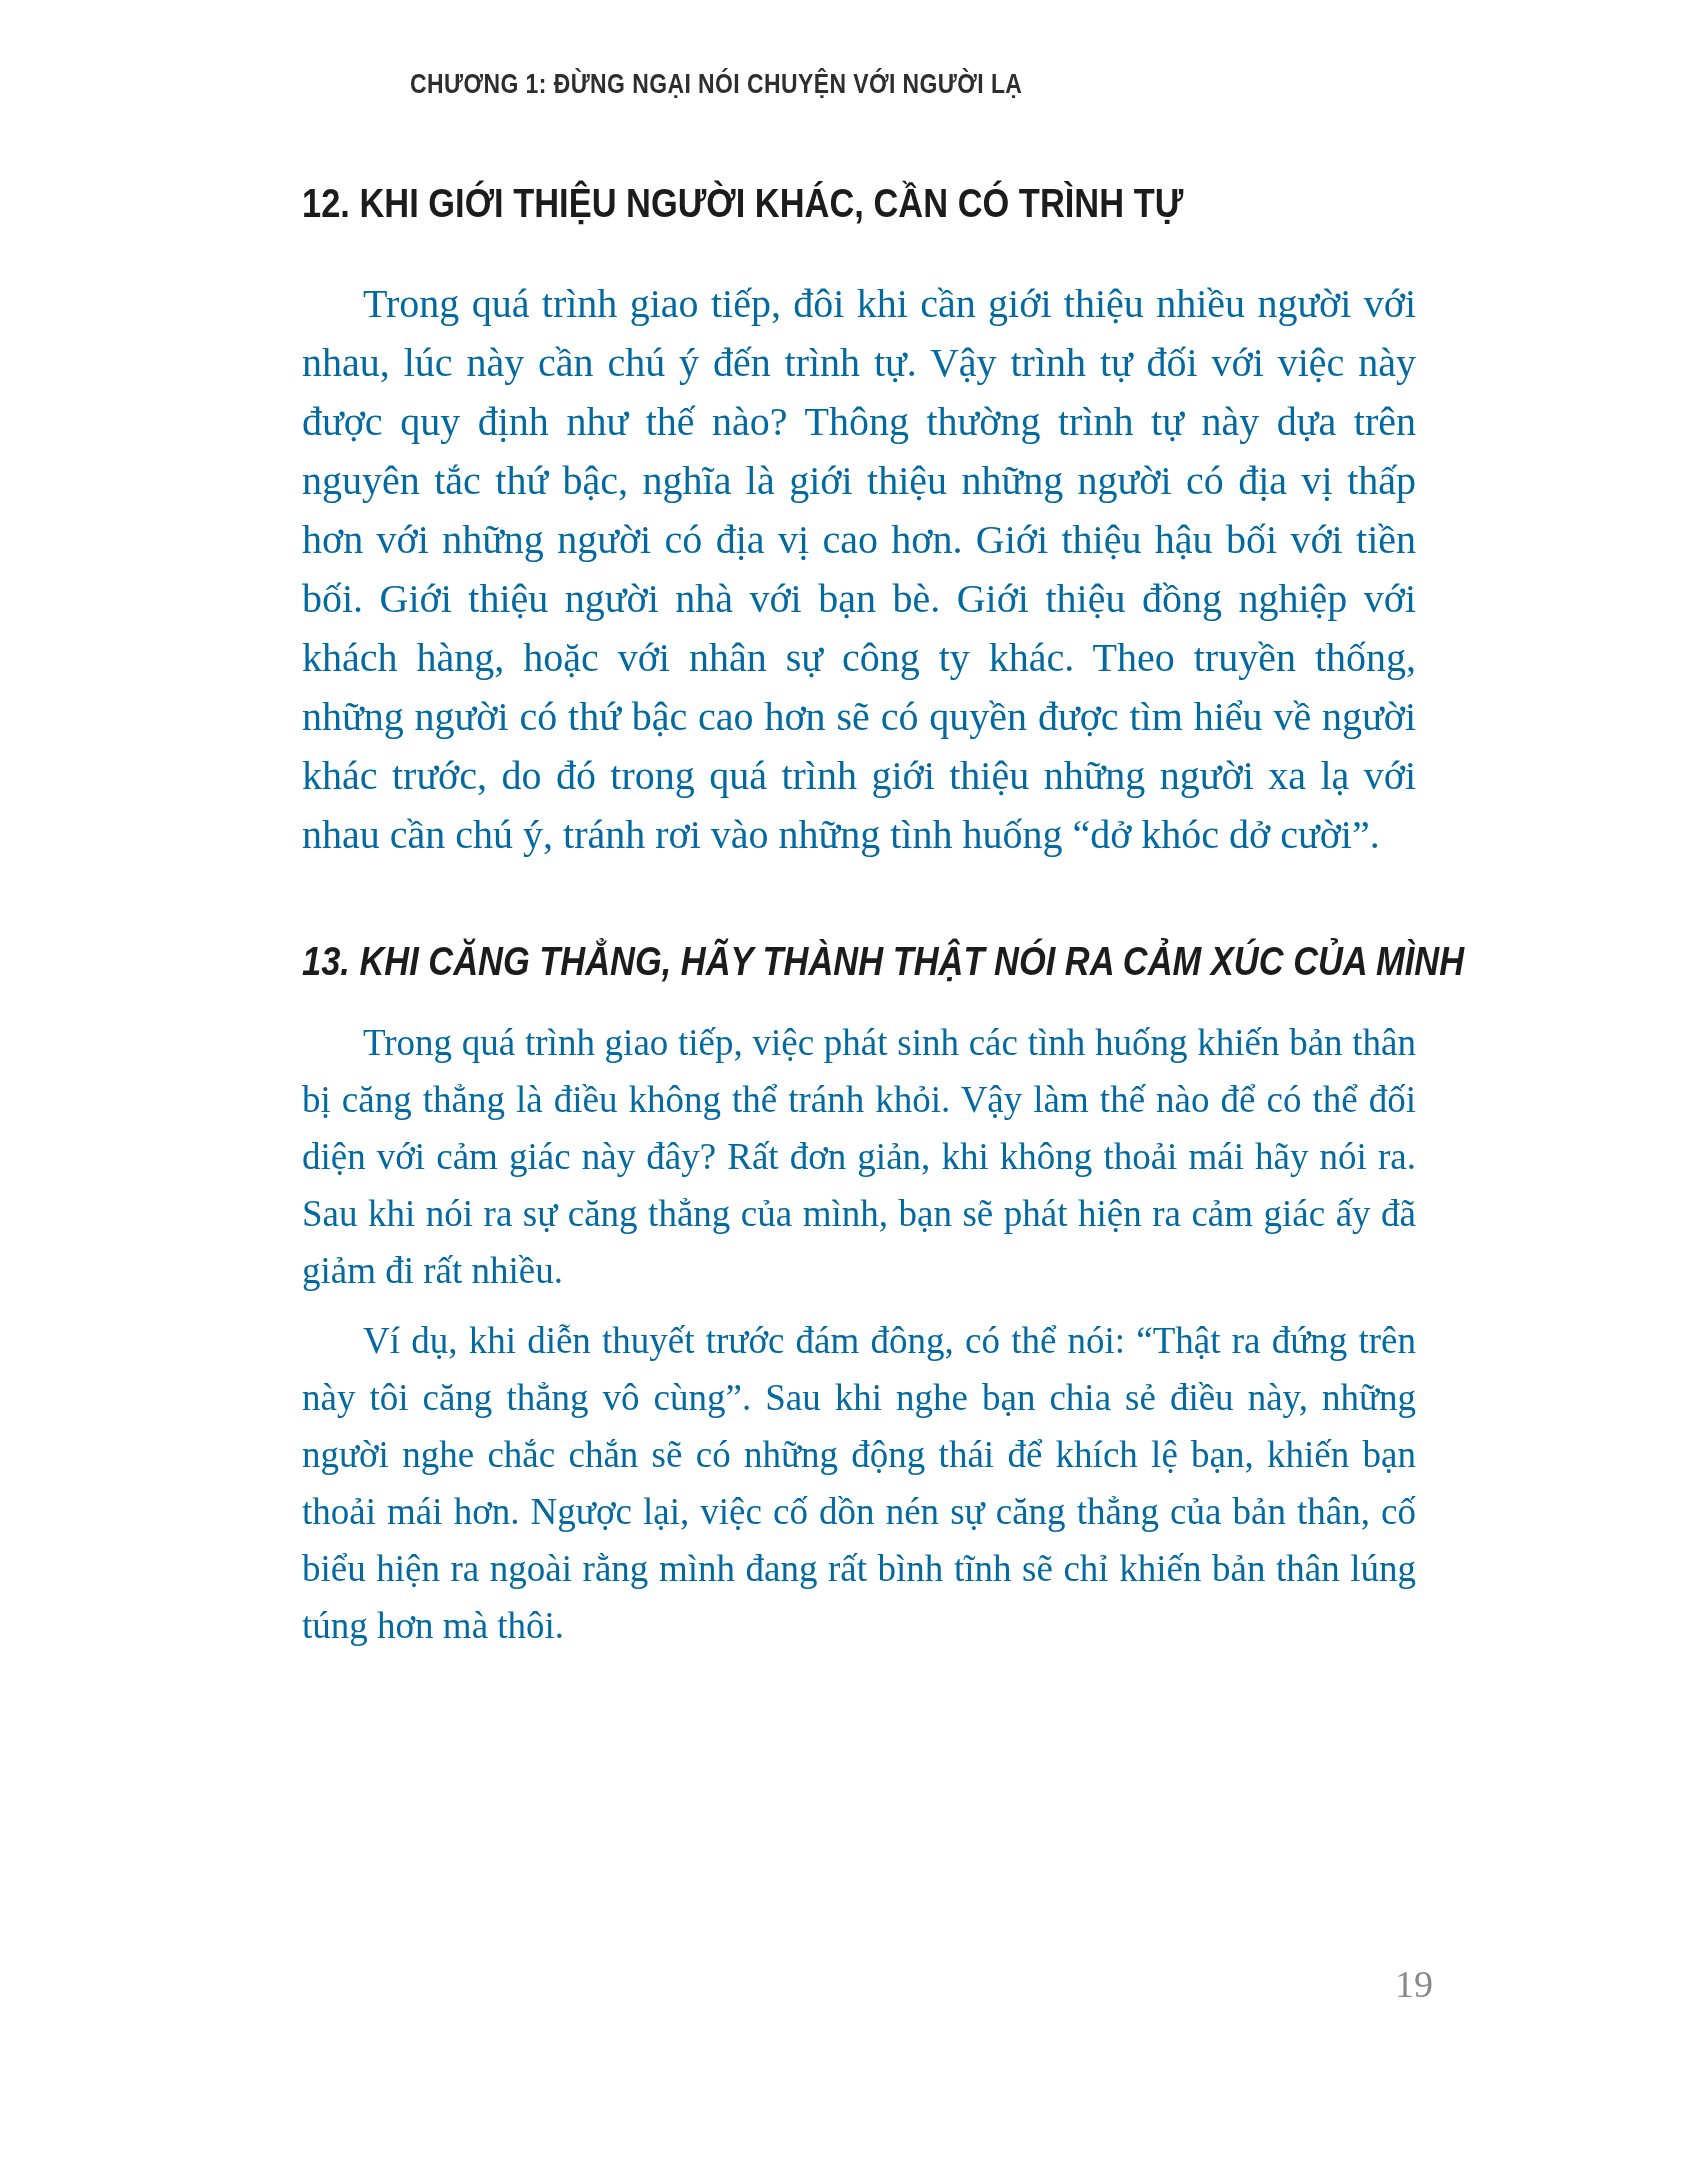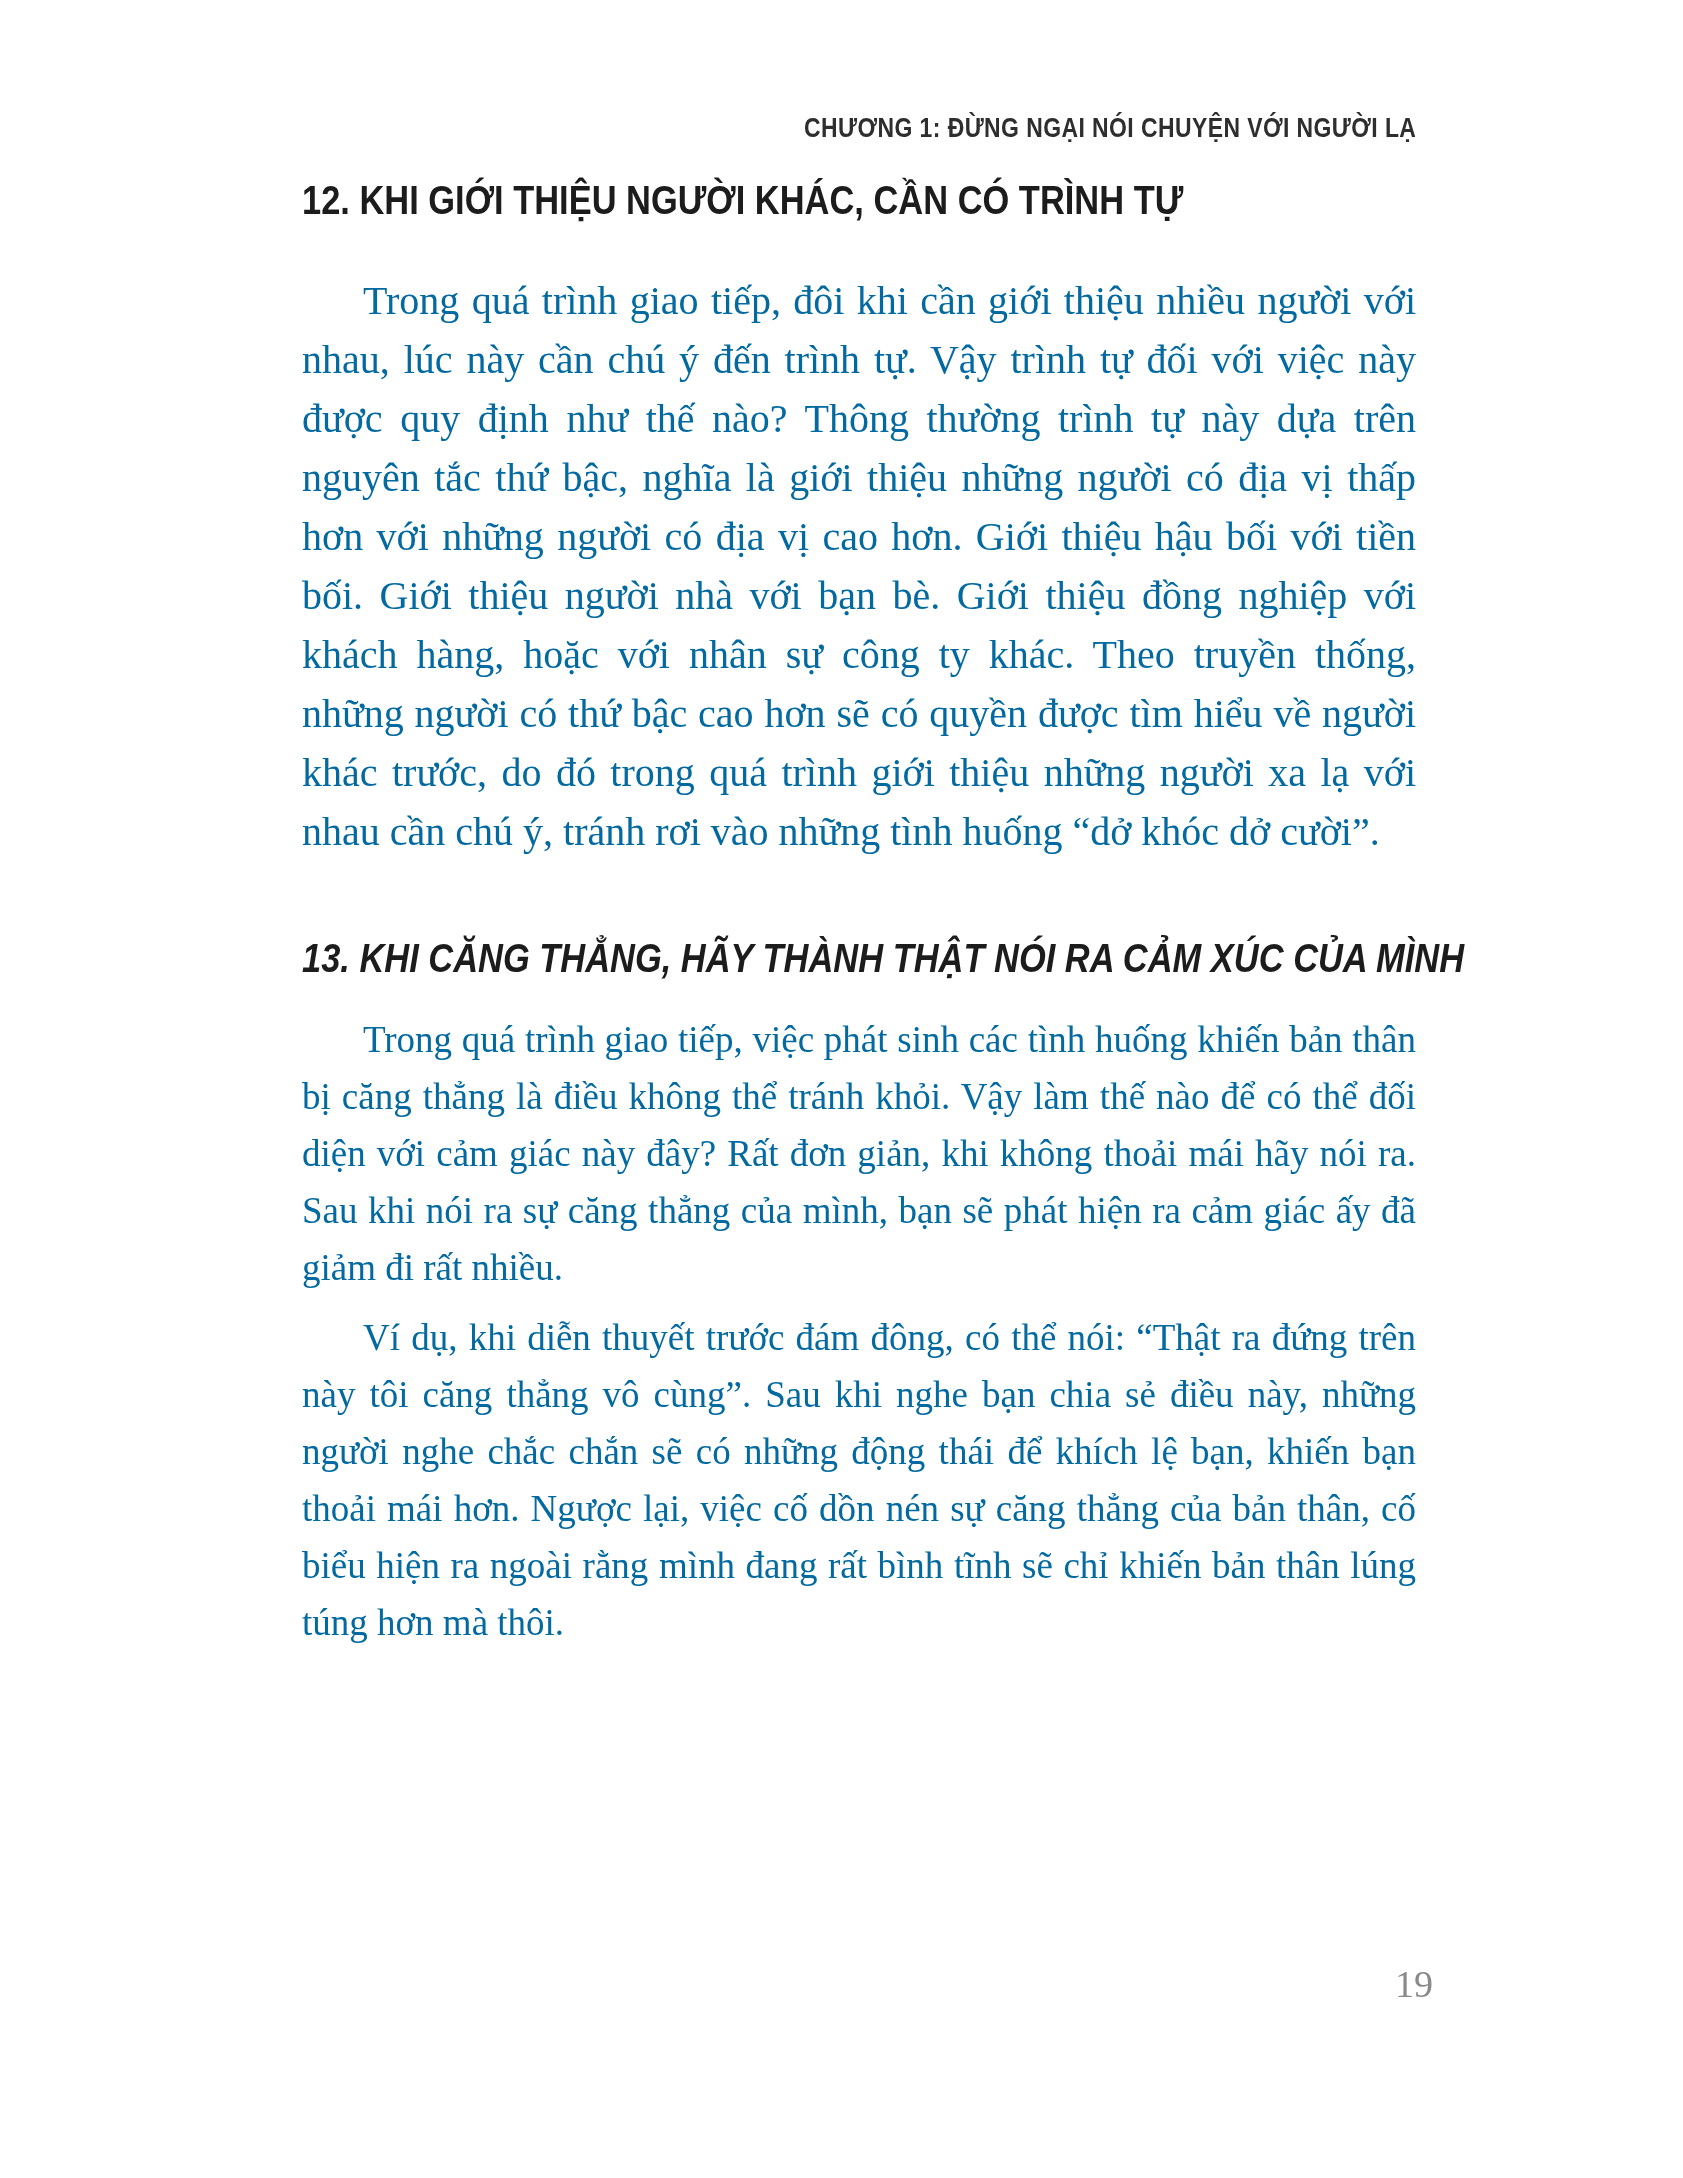--- a/index.html
+++ b/index.html
@@ -20,22 +20,21 @@
 
   .content {
     position: absolute;
     left: 302px;
     top: 0;
     width: 1114px;
   }
 
   
   .running-header {
-    padding-top: 113px;
-    text-align: right;
+    padding-top: 69px;
     font-family: "Liberation Sans", sans-serif;
     font-weight: 700;
     font-size: 27px;
     letter-spacing: 0.5px;
     color: #2e2e2e;
     white-space: nowrap;
   }
   .condensed-r {
     display: inline-block;
     transform: scaleX(0.85);
@@ -50,21 +49,21 @@
     color: #1c1c1c;
     letter-spacing: 0px;
     white-space: nowrap;
     line-height: 1.2;
   }
   .section-heading .condensed {
     display: inline-block;
     transform: scaleX(0.84);
     transform-origin: left center;
   }
-  .heading-12 { margin-top: 32px; }
+  .heading-12 { margin-top: 79px; }
   .heading-13 { margin-top: 73px; font-style: italic; }
 
   
   .body-para {
     text-align: justify;
     text-indent: 61px;
     color: #0369a1;
   }
   .size-a {
     margin-top: 46px;

